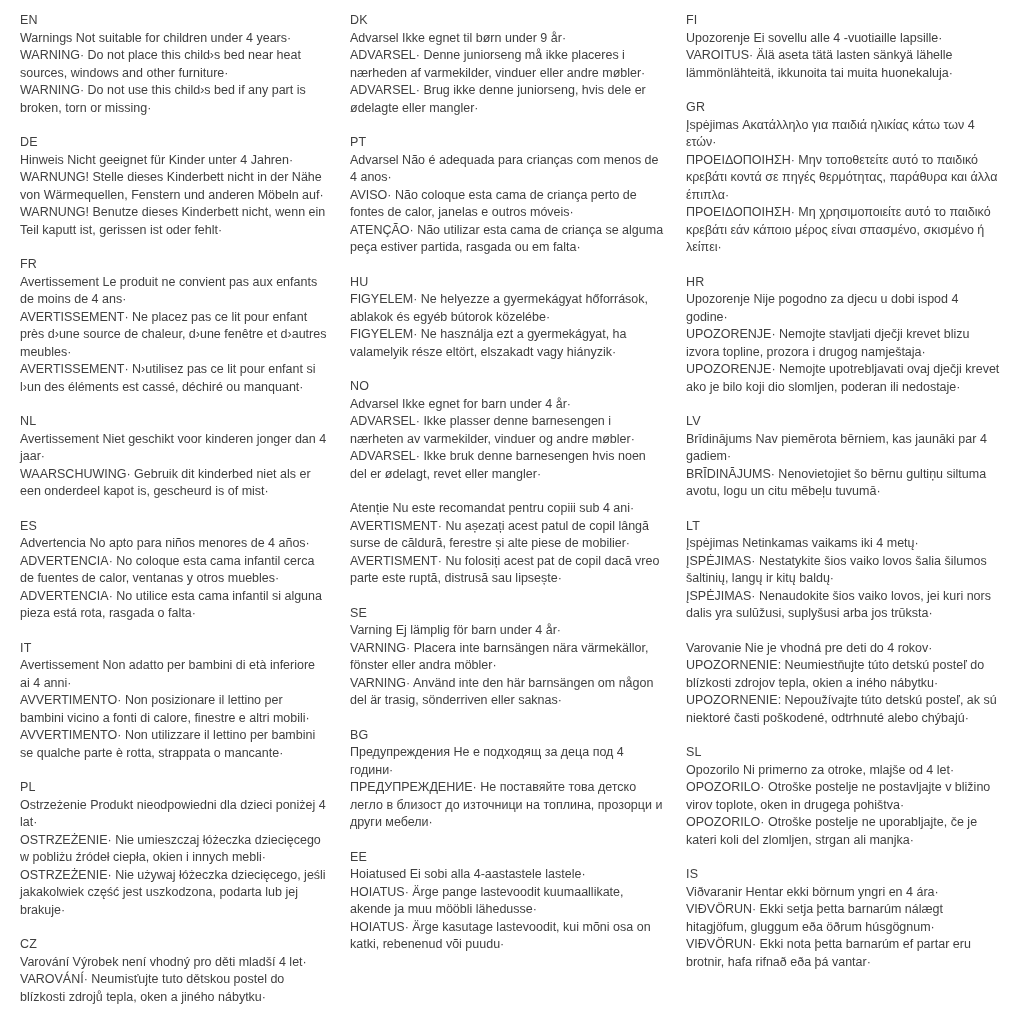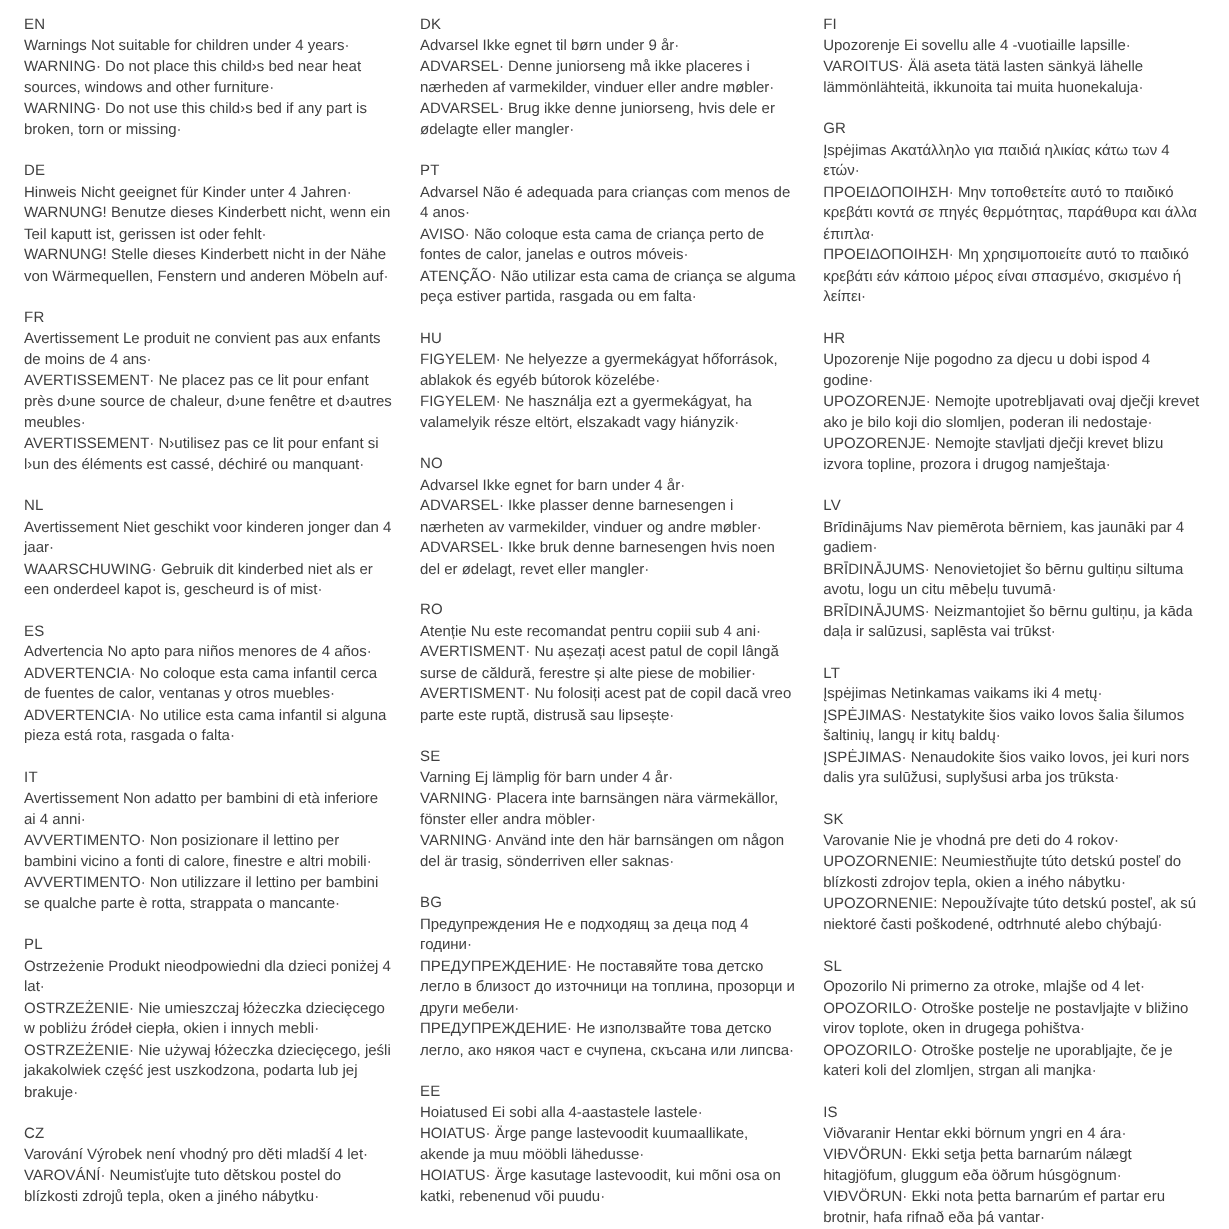--- a/index.html
+++ b/index.html
@@ -47,22 +47,22 @@
       <div class="column">
         <section class="lang-section">
           <div class="lang-code">EN</div>
           <p class="warning-text">Warnings Not suitable for children under 4 years·</p>
           <p class="warning-text">WARNING· Do not place this child›s bed near heat sources, windows and other furniture·</p>
           <p class="warning-text">WARNING· Do not use this child›s bed if any part is broken, torn or missing·</p>
         </section>
         <section class="lang-section">
           <div class="lang-code">DE</div>
           <p class="warning-text">Hinweis Nicht geeignet für Kinder unter 4 Jahren·</p>
+          <p class="warning-text">WARNUNG! Stelle dieses Kinderbett nicht in der Nähe von Wärmequellen, Fenstern und anderen Möbeln auf·</p>
           <p class="warning-text">WARNUNG! Benutze dieses Kinderbett nicht, wenn ein Teil kaputt ist, gerissen ist oder fehlt·</p>
-          <p class="warning-text">WARNUNG! Stelle dieses Kinderbett nicht in der Nähe von Wärmequellen, Fenstern und anderen Möbeln auf·</p>
         </section>
         <section class="lang-section">
           <div class="lang-code">FR</div>
           <p class="warning-text">Avertissement Le produit ne convient pas aux enfants de moins de 4 ans·</p>
           <p class="warning-text">AVERTISSEMENT· Ne placez pas ce lit pour enfant près d›une source de chaleur, d›une fenêtre et d›autres meubles·</p>
           <p class="warning-text">AVERTISSEMENT· N›utilisez pas ce lit pour enfant si l›un des éléments est cassé, déchiré ou manquant·</p>
         </section>
         <section class="lang-section">
           <div class="lang-code">NL</div>
           <p class="warning-text">Avertissement Niet geschikt voor kinderen jonger dan 4 jaar·</p>
@@ -110,36 +110,34 @@
           <p class="warning-text">FIGYELEM· Ne helyezze a gyermekágyat hőforrások, ablakok és egyéb bútorok közelébe·</p>
           <p class="warning-text">FIGYELEM· Ne használja ezt a gyermekágyat, ha valamelyik része eltört, elszakadt vagy hiányzik·</p>
         </section>
         <section class="lang-section">
           <div class="lang-code">NO</div>
           <p class="warning-text">Advarsel Ikke egnet for barn under 4 år·</p>
           <p class="warning-text">ADVARSEL· Ikke plasser denne barnesengen i nærheten av varmekilder, vinduer og andre møbler·</p>
           <p class="warning-text">ADVARSEL· Ikke bruk denne barnesengen hvis noen del er ødelagt, revet eller mangler·</p>
         </section>
         <section class="lang-section">
-          <div class="lang-code">RO</div>
           <p class="warning-text">Atenție Nu este recomandat pentru copiii sub 4 ani·</p>
           <p class="warning-text">AVERTISMENT· Nu așezați acest patul de copil lângă surse de căldură, ferestre și alte piese de mobilier·</p>
           <p class="warning-text">AVERTISMENT· Nu folosiți acest pat de copil dacă vreo parte este ruptă, distrusă sau lipsește·</p>
         </section>
         <section class="lang-section">
           <div class="lang-code">SE</div>
           <p class="warning-text">Varning Ej lämplig för barn under 4 år·</p>
           <p class="warning-text">VARNING· Placera inte barnsängen nära värmekällor, fönster eller andra möbler·</p>
           <p class="warning-text">VARNING· Använd inte den här barnsängen om någon del är trasig, sönderriven eller saknas·</p>
         </section>
         <section class="lang-section">
           <div class="lang-code">BG</div>
           <p class="warning-text">Предупреждения Не е подходящ за деца под 4 години·</p>
           <p class="warning-text">ПРЕДУПРЕЖДЕНИЕ· Не поставяйте това детско легло в близост до източници на топлина, прозорци и други мебели·</p>
-          <p class="warning-text">ПРЕДУПРЕЖДЕНИЕ· Не използвайте това детско легло, ако някоя част е счупена, скъсана или липсва·</p>
         </section>
         <section class="lang-section">
           <div class="lang-code">EE</div>
           <p class="warning-text">Hoiatused Ei sobi alla 4-aastastele lastele·</p>
           <p class="warning-text">HOIATUS· Ärge pange lastevoodit kuumaallikate, akende ja muu mööbli lähedusse·</p>
           <p class="warning-text">HOIATUS· Ärge kasutage lastevoodit, kui mõni osa on katki, rebenenud või puudu·</p>
         </section>
       </div>
       <div class="column">
         <section class="lang-section">
@@ -149,37 +147,35 @@
         </section>
         <section class="lang-section">
           <div class="lang-code">GR</div>
           <p class="warning-text">Įspėjimas Ακατάλληλο για παιδιά ηλικίας κάτω των 4 ετών·</p>
           <p class="warning-text">ΠΡΟΕΙΔΟΠΟΙΗΣΗ· Μην τοποθετείτε αυτό το παιδικό κρεβάτι κοντά σε πηγές θερμότητας, παράθυρα και άλλα έπιπλα·</p>
           <p class="warning-text">ΠΡΟΕΙΔΟΠΟΙΗΣΗ· Μη χρησιμοποιείτε αυτό το παιδικό κρεβάτι εάν κάποιο μέρος είναι σπασμένο, σκισμένο ή λείπει·</p>
         </section>
         <section class="lang-section">
           <div class="lang-code">HR</div>
           <p class="warning-text">Upozorenje Nije pogodno za djecu u dobi ispod 4 godine·</p>
+          <p class="warning-text">UPOZORENJE· Nemojte stavljati dječji krevet blizu izvora topline, prozora i drugog namještaja·</p>
           <p class="warning-text">UPOZORENJE· Nemojte upotrebljavati ovaj dječji krevet ako je bilo koji dio slomljen, poderan ili nedostaje·</p>
-          <p class="warning-text">UPOZORENJE· Nemojte stavljati dječji krevet blizu izvora topline, prozora i drugog namještaja·</p>
         </section>
         <section class="lang-section">
           <div class="lang-code">LV</div>
           <p class="warning-text">Brīdinājums Nav piemērota bērniem, kas jaunāki par 4 gadiem·</p>
           <p class="warning-text">BRĪDINĀJUMS· Nenovietojiet šo bērnu gultiņu siltuma avotu, logu un citu mēbeļu tuvumā·</p>
-          <p class="warning-text">BRĪDINĀJUMS· Neizmantojiet šo bērnu gultiņu, ja kāda daļa ir salūzusi, saplēsta vai trūkst·</p>
         </section>
         <section class="lang-section">
           <div class="lang-code">LT</div>
           <p class="warning-text">Įspėjimas Netinkamas vaikams iki 4 metų·</p>
           <p class="warning-text">ĮSPĖJIMAS· Nestatykite šios vaiko lovos šalia šilumos šaltinių, langų ir kitų baldų·</p>
           <p class="warning-text">ĮSPĖJIMAS· Nenaudokite šios vaiko lovos, jei kuri nors dalis yra sulūžusi, suplyšusi arba jos trūksta·</p>
         </section>
         <section class="lang-section">
-          <div class="lang-code">SK</div>
           <p class="warning-text">Varovanie Nie je vhodná pre deti do 4 rokov·</p>
           <p class="warning-text">UPOZORNENIE: Neumiestňujte túto detskú posteľ do blízkosti zdrojov tepla, okien a iného nábytku·</p>
           <p class="warning-text">UPOZORNENIE: Nepoužívajte túto detskú posteľ, ak sú niektoré časti poškodené, odtrhnuté alebo chýbajú·</p>
         </section>
         <section class="lang-section">
           <div class="lang-code">SL</div>
           <p class="warning-text">Opozorilo Ni primerno za otroke, mlajše od 4 let·</p>
           <p class="warning-text">OPOZORILO· Otroške postelje ne postavljajte v bližino virov toplote, oken in drugega pohištva·</p>
           <p class="warning-text">OPOZORILO· Otroške postelje ne uporabljajte, če je kateri koli del zlomljen, strgan ali manjka·</p>
         </section>

